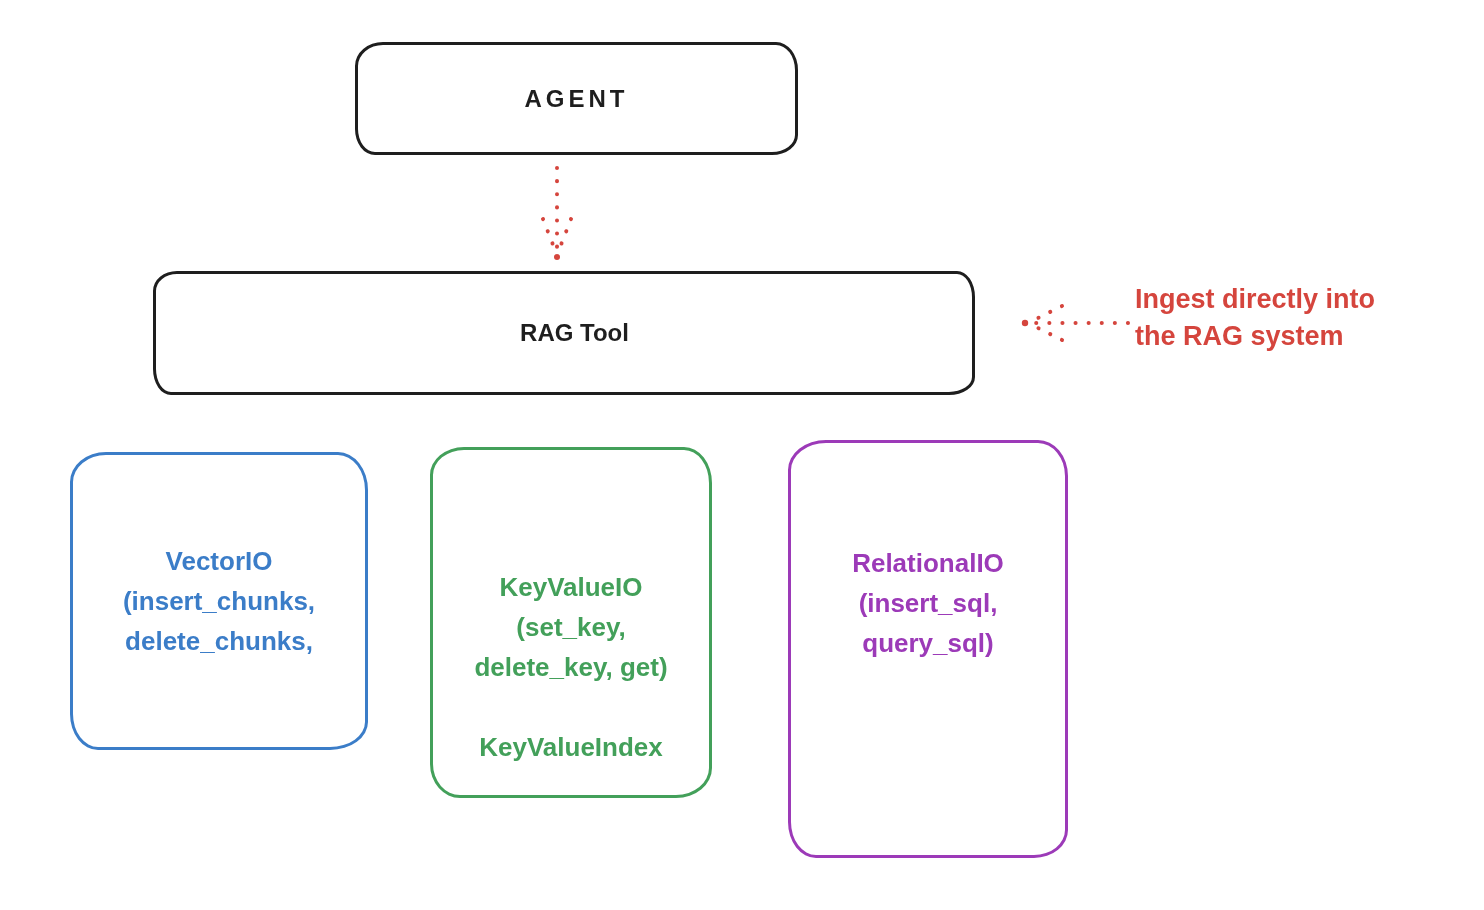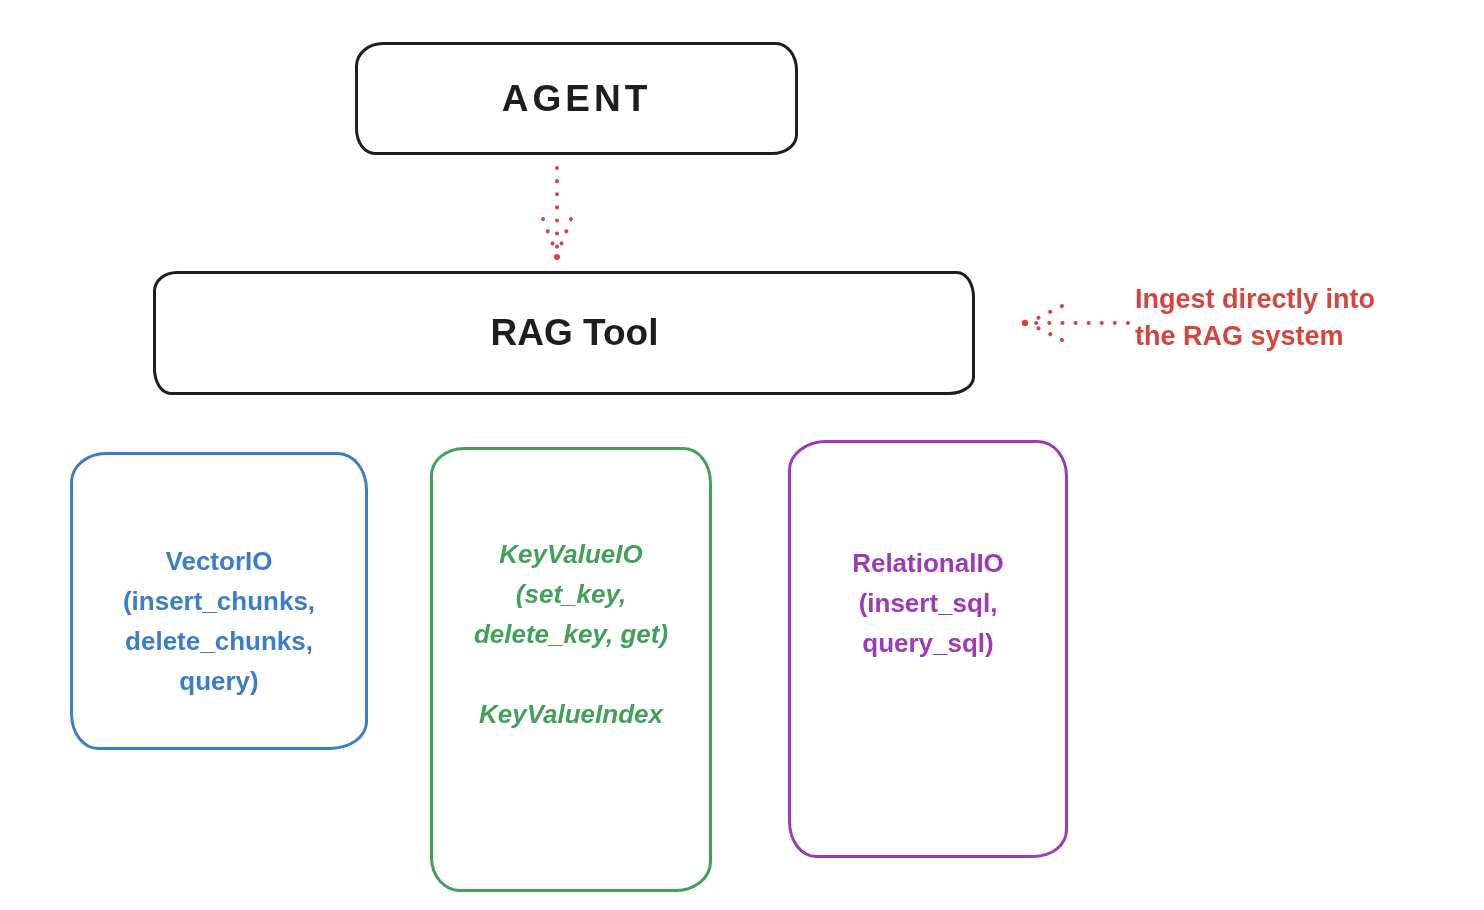--- a/index.html
+++ b/index.html
@@ -14,21 +14,21 @@
 
   
   .node {
     position: absolute;
     border: 3.5px solid var(--ink, #1e1e1e);
     background: #ffffff;
     display: flex;
     align-items: center;
     justify-content: center;
     color: var(--ink, #1e1e1e);
-    font-size: 37px;
+    font-size: 24px;
     font-weight: 700;
     box-sizing: border-box;
   }
   .node-agent {
     left: 355px; top: 42px; width: 443px; height: 113px;
     border-radius: 28px 22px 26px 20px / 24px 28px 20px 26px;
     letter-spacing: 4px;
   }
   .node-rag {
     left: 153px; top: 271px; width: 822px; height: 124px;
@@ -51,25 +51,24 @@
   .io-box .io-text { width: 100%; }
   .io-index { margin-top: 40px; }
 
   .io-vector {
     left: 70px; top: 452px; width: 298px; height: 298px;
     border-color: var(--blue, #3b7dc8); color: var(--blue, #3b7dc8);
     border-radius: 36px 30px 38px 28px / 30px 38px 28px 36px;
     padding-top: 86px;
   }
   .io-keyvalue {
-    left: 430px; top: 447px; width: 282px; height: 445px;
+    left: 430px; top: 447px; width: 282px; height: 351px;
     border-color: var(--green, #43a05a); color: var(--green, #43a05a);
     border-radius: 34px 28px 36px 30px / 28px 36px 30px 34px;
-    padding-top: 84px;
-    font-style: italic;
+    padding-top: 117px;
   }
   .io-relational {
     left: 788px; top: 440px; width: 280px; height: 418px;
     border-color: var(--purple, #9c3ab8); color: var(--purple, #9c3ab8);
     border-radius: 38px 30px 34px 28px / 30px 36px 28px 36px;
     padding-top: 100px;
   }
 
   
   .annotation {
@@ -130,21 +129,20 @@
   <div class="annotation">
     <div>Ingest directly into</div>
     <div>the RAG system</div>
   </div>
 
   <div class="io-box io-vector">
     <div class="io-text">
       <div>VectorIO</div>
       <div>(insert_chunks,</div>
       <div>delete_chunks,</div>
-      <div>query)</div>
     </div>
   </div>
 
   <div class="io-box io-keyvalue">
     <div class="io-text">
       <div>KeyValueIO</div>
       <div>(set_key,</div>
       <div>delete_key, get)</div>
       <div class="io-index">KeyValueIndex</div>
     </div>

